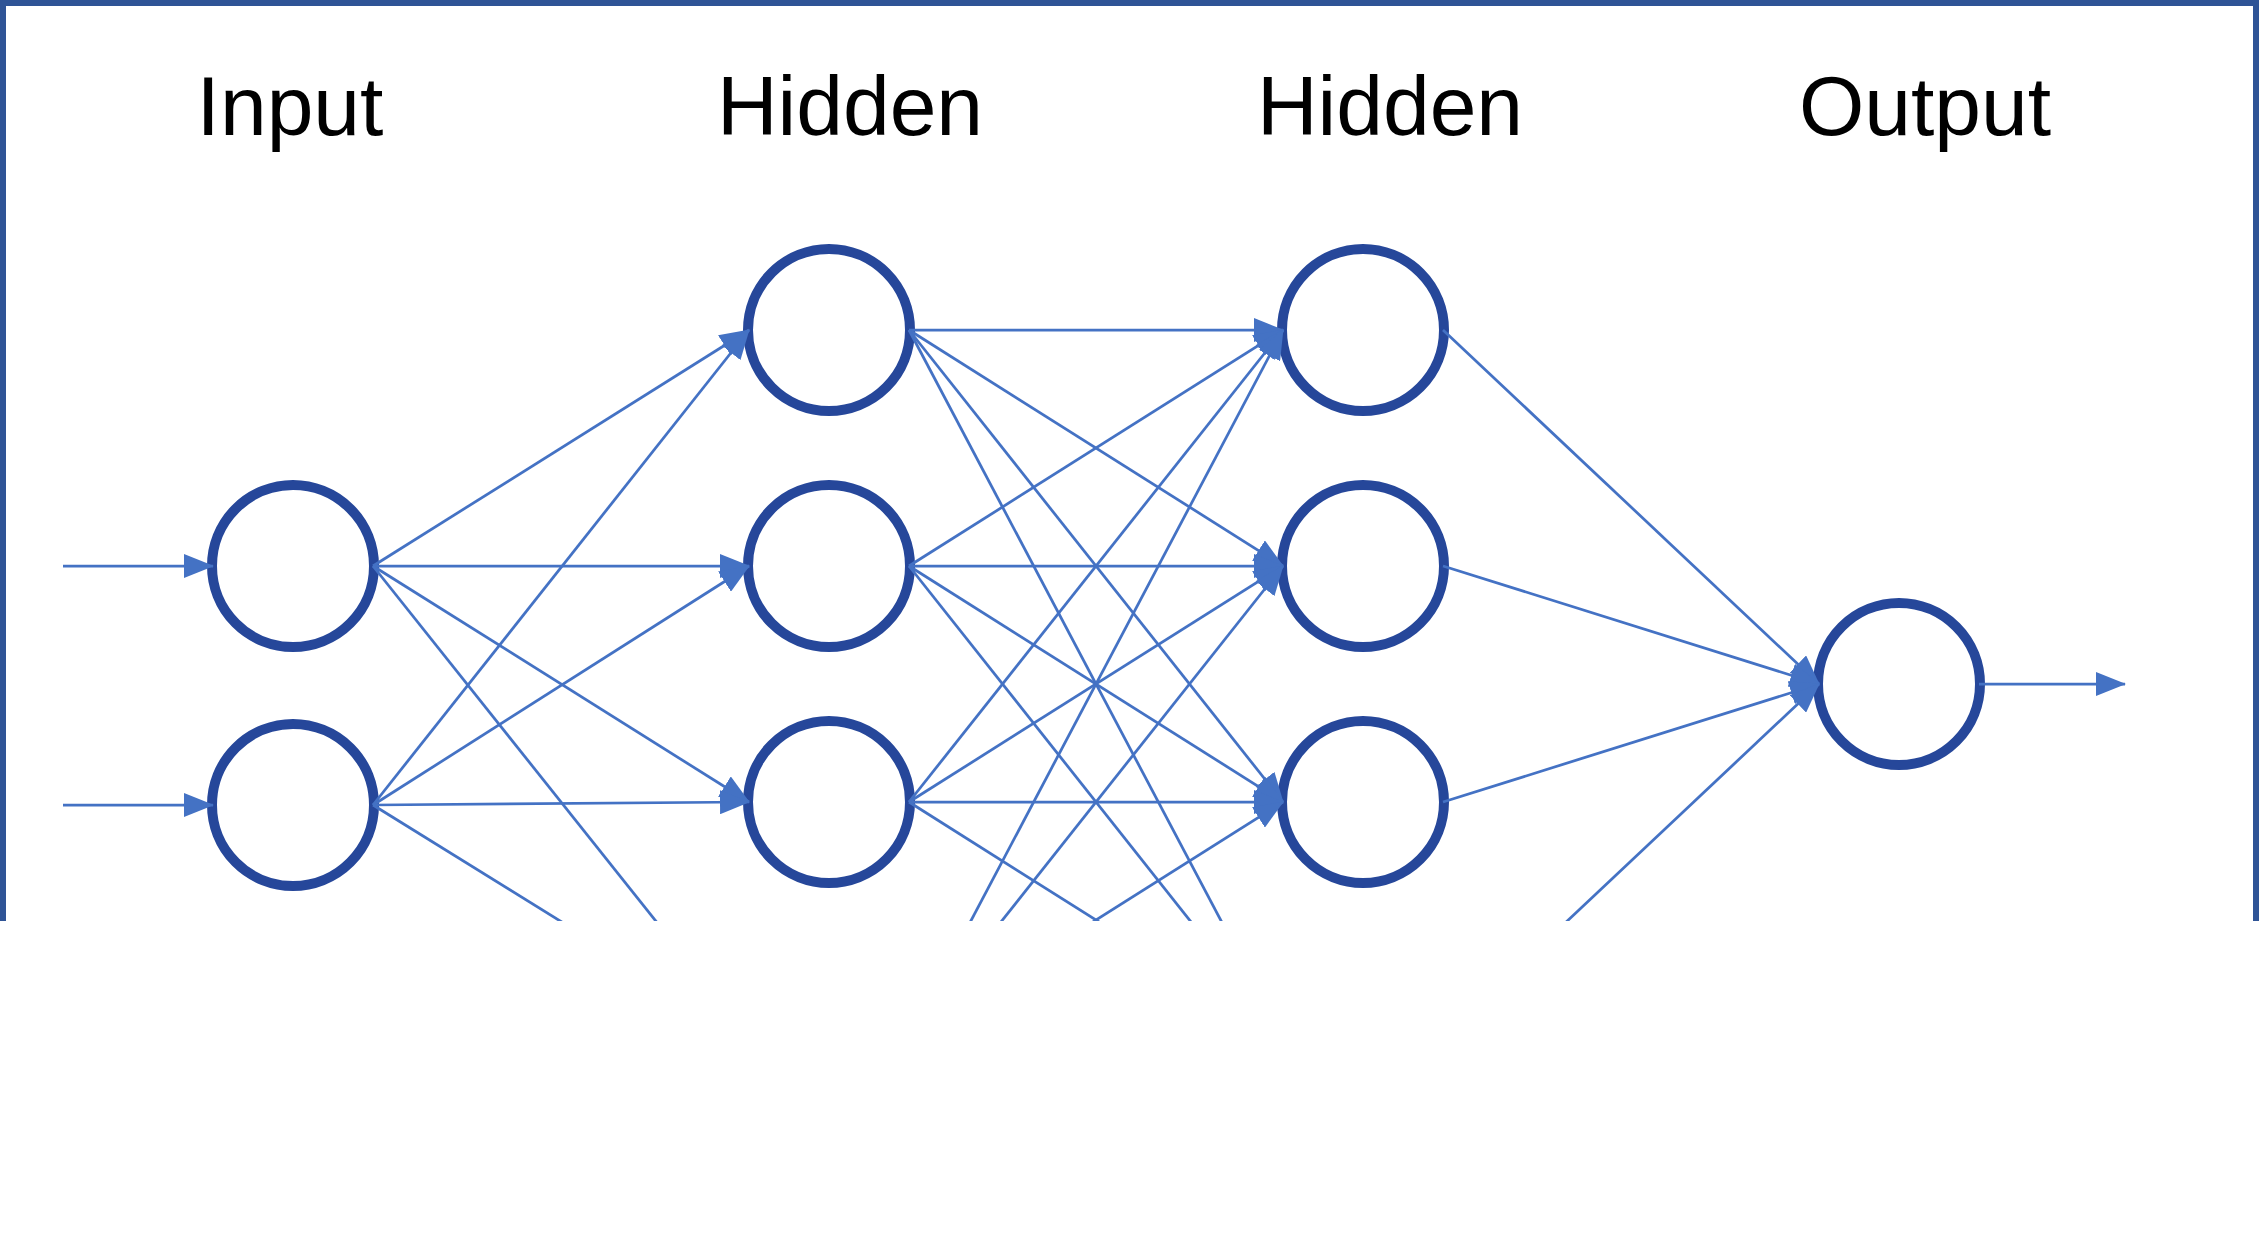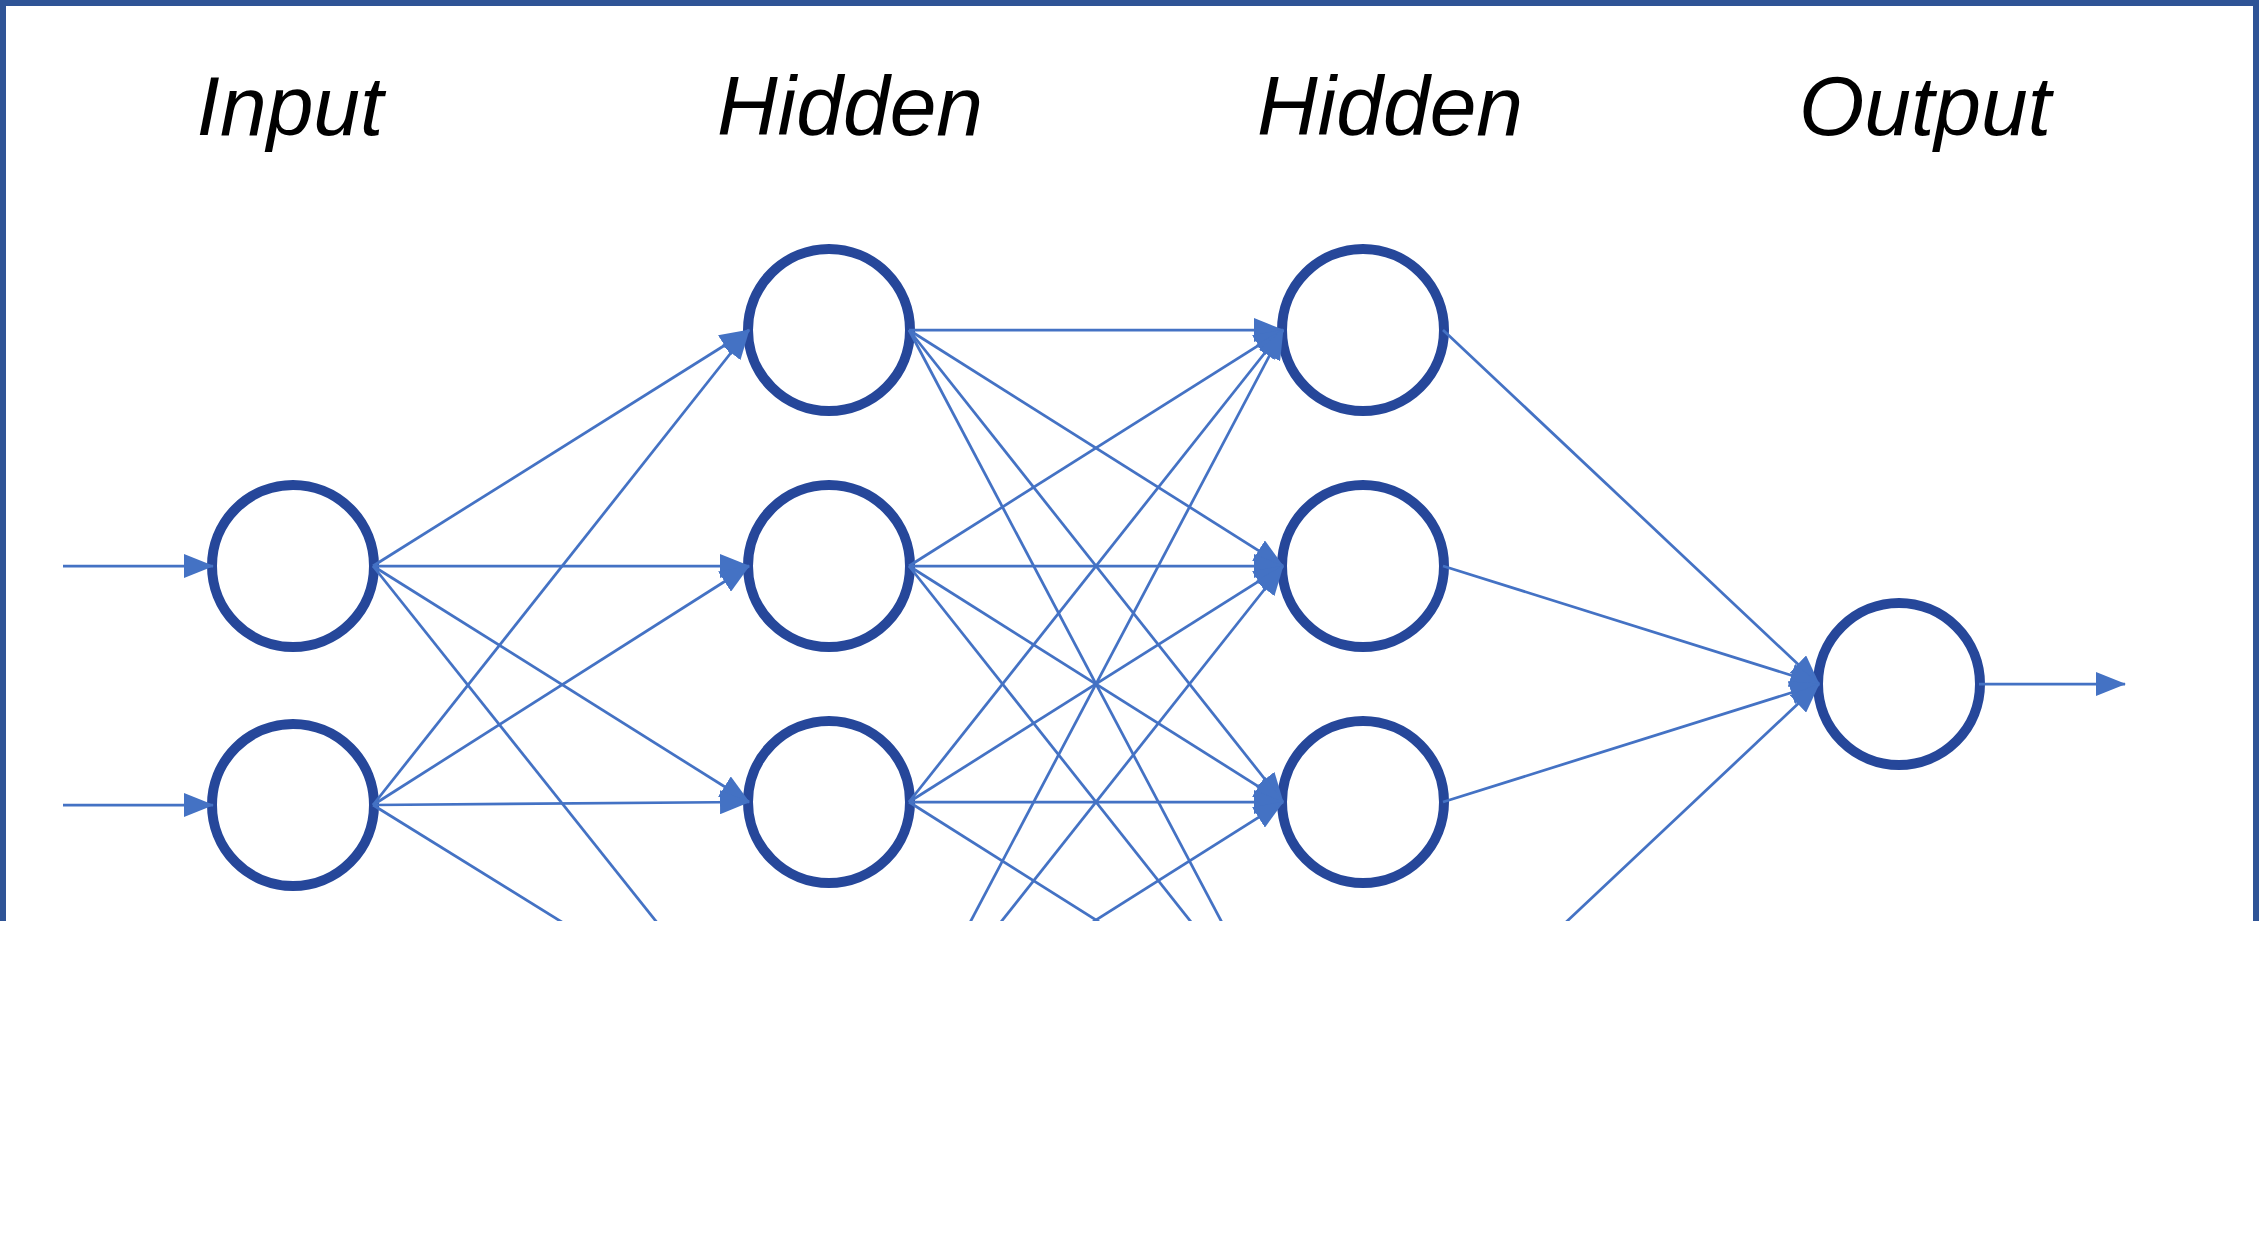--- a/index.html
+++ b/index.html
@@ -2,21 +2,20 @@
 <html><head>
 <meta charset="utf-8">
 <style>
   html, body { margin: 0; padding: 0; background: #fff; }
   #stage {
     position: relative;
     width: 2259px;
     height: 921px;
     background: #14b8a6;
     overflow: hidden;
-    font-style: italic;
   }
   svg { display: block; width: 2259px; height: 1253px; }
   text.layer-label {
     font-family: "Liberation Sans", "DejaVu Sans", sans-serif;
     font-weight: 400;
   }
 </style>
 </head>
 <body>
 

